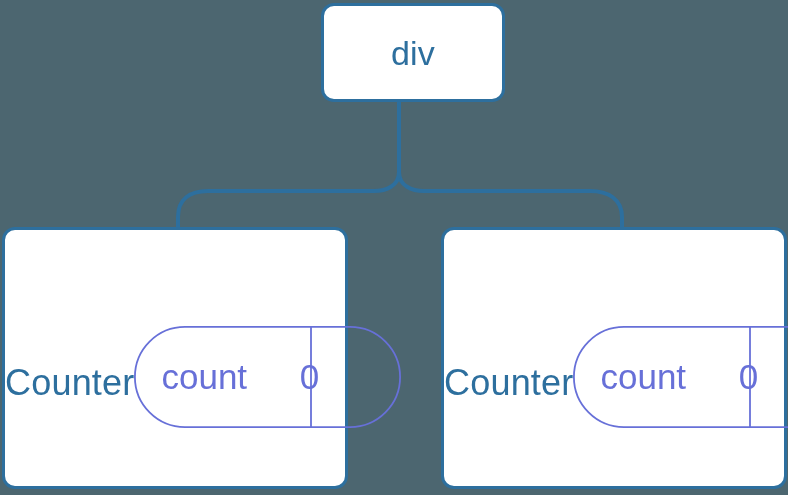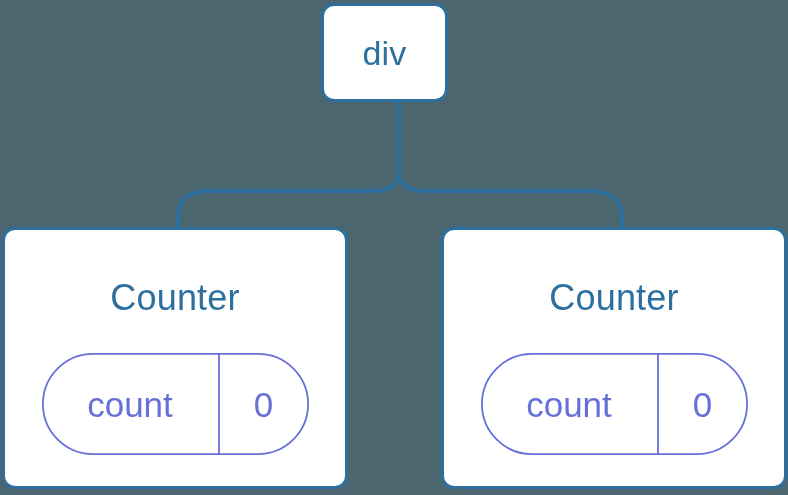--- a/index.html
+++ b/index.html
@@ -39,37 +39,37 @@
     background: #ffffff;
     border: 3px solid #2d6f9e;
     border-radius: 13px;
     z-index: 2;
   }
 
   
   #node-div {
     left: 321px;
     top: 3px;
-    width: 127px;
+    width: 184px;
     height: 99px;
     display: flex;
     align-items: center;
     justify-content: center;
   }
   .node-title-root {
     color: #2d6f9e;
     font-size: 34px;
     line-height: 1;
     letter-spacing: 0.2px;
   }
 
   
   .node-component {
     display: flex;
-    flex-direction: column;
+    flex-direction: row;
     align-items: center;
   }
   #node-counter-left {
     left: 2px;
     top: 227px;
     width: 346px;
     height: 262px;
   }
   #node-counter-right {
     left: 441px;

